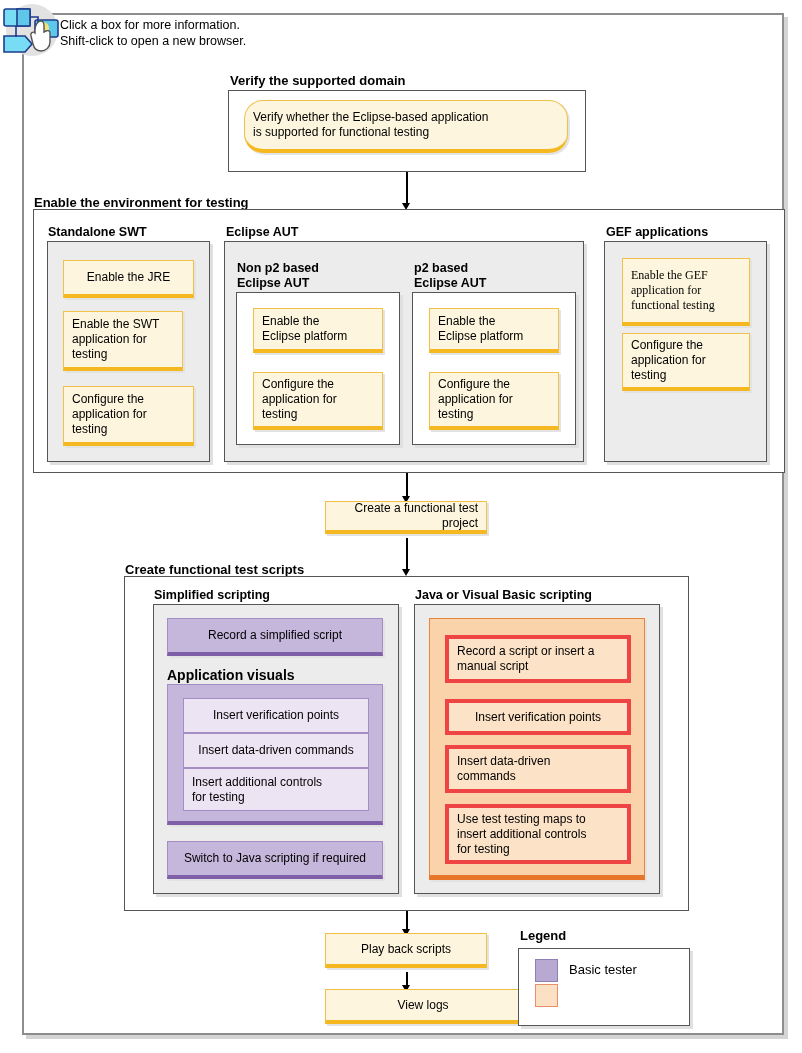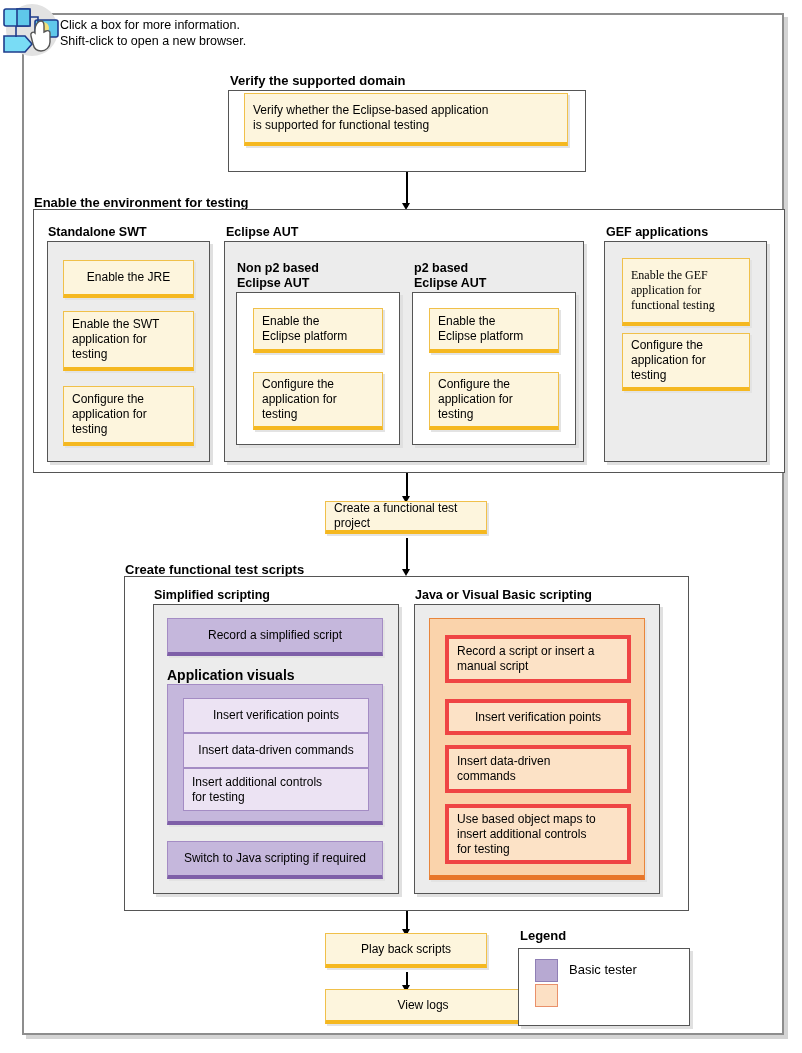--- a/index.html
+++ b/index.html
@@ -84,21 +84,21 @@
   
   .node {
     position: absolute;
     display: flex;
     align-items: center;
     font-size: 12px;
     line-height: 15px;
     white-space: pre-line;
     padding: 5px 8px;
   }
-  .node.center { justify-content: center; text-align: left; }
+  .node.center { justify-content: center; text-align: right; }
   .node.left   { justify-content: flex-start; text-align: left; }
 
   
   .node-yellow {
     background: #fdf5dd;
     border: 1px solid #f0c04a;
     border-bottom: 4px solid #f5b820;
     box-shadow: 2px 2px 0 0 #e3e3e3;
   }
   
@@ -197,33 +197,33 @@
       <path d="M28 15 h8 v6" stroke="#1f3c8c" stroke-width="1.6" fill="none"></path>
       <path d="M33 28 c0-5 3-9 6-9 2 0 3 2 3 5 l0 6 2-1 c2-1 4 0 4 2 l0 9 c0 5-4 9-9 9 -4 0-7-3-8-7 l-2-8 c-1-3 2-5 4-3 z" fill="#ffffff" stroke="#555555" stroke-width="1.4"></path>
     </svg>
   </div>
   <div id="hint-text">Click a box for more information.
 Shift-click to open a new browser.</div>
 </div>
 
 <div class="sec-title" style="left:230px; top:73px;">Verify the supported domain</div>
 <div class="white-panel" style="left:228px; top:90px; width:358px; height:82px;"></div>
-<div class="node node-yellow left" style="left:244px; top:93px; width:324px; height:53px; ">Verify whether the Eclipse-based application
+<div class="node node-yellow left" style="left:244px; top:100px; width:324px; height:53px; border-radius:19px;">Verify whether the Eclipse-based application
 is supported for functional testing</div>
 
 <div class="conn" style="left:406px; top:172px; height:35px;"></div>
 <div class="arrowhead" style="left:402px; top:203px;"></div>
 
 <div class="sec-title" style="left:34px; top:195px;">Enable the environment for testing</div>
 <div class="white-panel" style="left:33px; top:209px; width:752px; height:264px;"></div>
 
 <div class="sub-title" style="left:48px; top:225px;">Standalone SWT</div>
 <div class="gray-panel" style="left:47px; top:241px; width:163px; height:221px;"></div>
 <div class="node node-yellow center" style="left:63px; top:260px; width:131px; height:38px;">Enable the JRE</div>
-<div class="node node-yellow left" style="left:63px; top:311px; width:131px; height:60px;">Enable the SWT
+<div class="node node-yellow left" style="left:63px; top:311px; width:120px; height:60px;">Enable the SWT
 application for
 testing</div>
 <div class="node node-yellow left" style="left:63px; top:386px; width:131px; height:60px;">Configure the
 application for
 testing</div>
 
 <div class="sub-title" style="left:226px; top:225px;">Eclipse AUT</div>
 <div class="gray-panel" style="left:224px; top:241px; width:360px; height:221px;"></div>
 
 <div class="sub-title" style="left:237px; top:261px;">Non p2 based
@@ -276,21 +276,21 @@
 <div class="node node-purple center" style="left:167px; top:841px; width:216px; height:38px;">Switch to Java scripting if required</div>
 
 <div class="sub-title" style="left:415px; top:588px;">Java or Visual Basic scripting</div>
 <div class="gray-panel" style="left:414px; top:604px; width:246px; height:290px;"></div>
 <div class="group-orange" style="left:429px; top:618px; width:216px; height:262px;"></div>
 <div class="node node-orange left" style="left:445px; top:635px; width:186px; height:48px;">Record a script or insert a
 manual script</div>
 <div class="node node-orange center" style="left:445px; top:699px; width:186px; height:36px;">Insert verification points</div>
 <div class="node node-orange left" style="left:445px; top:745px; width:186px; height:48px;">Insert data-driven
 commands</div>
-<div class="node node-orange left" style="left:445px; top:804px; width:186px; height:60px;">Use based object maps to
+<div class="node node-orange left" style="left:445px; top:804px; width:186px; height:60px;">Use test testing maps to
 insert additional controls
 for testing</div>
 
 <div class="conn" style="left:406px; top:911px; height:22px;"></div>
 <div class="arrowhead" style="left:402px; top:929px;"></div>
 
 <div class="node node-yellow center" style="left:325px; top:933px; width:162px; height:35px;">Play back scripts</div>
 
 <div class="conn" style="left:406px; top:972px; height:17px;"></div>
 <div class="arrowhead" style="left:402px; top:985px;"></div>

